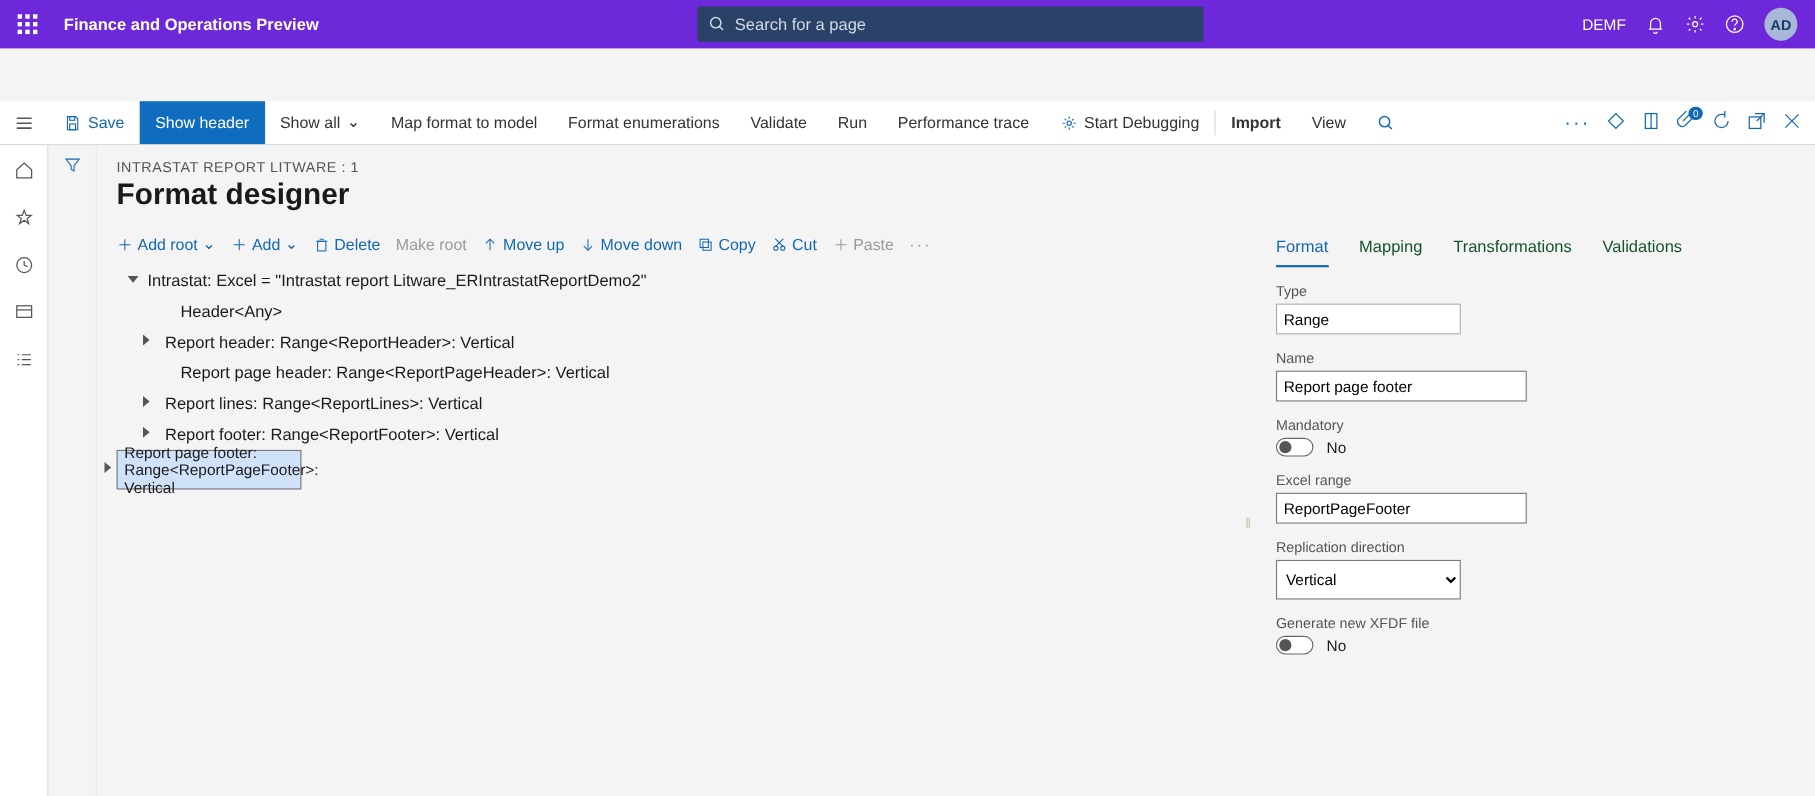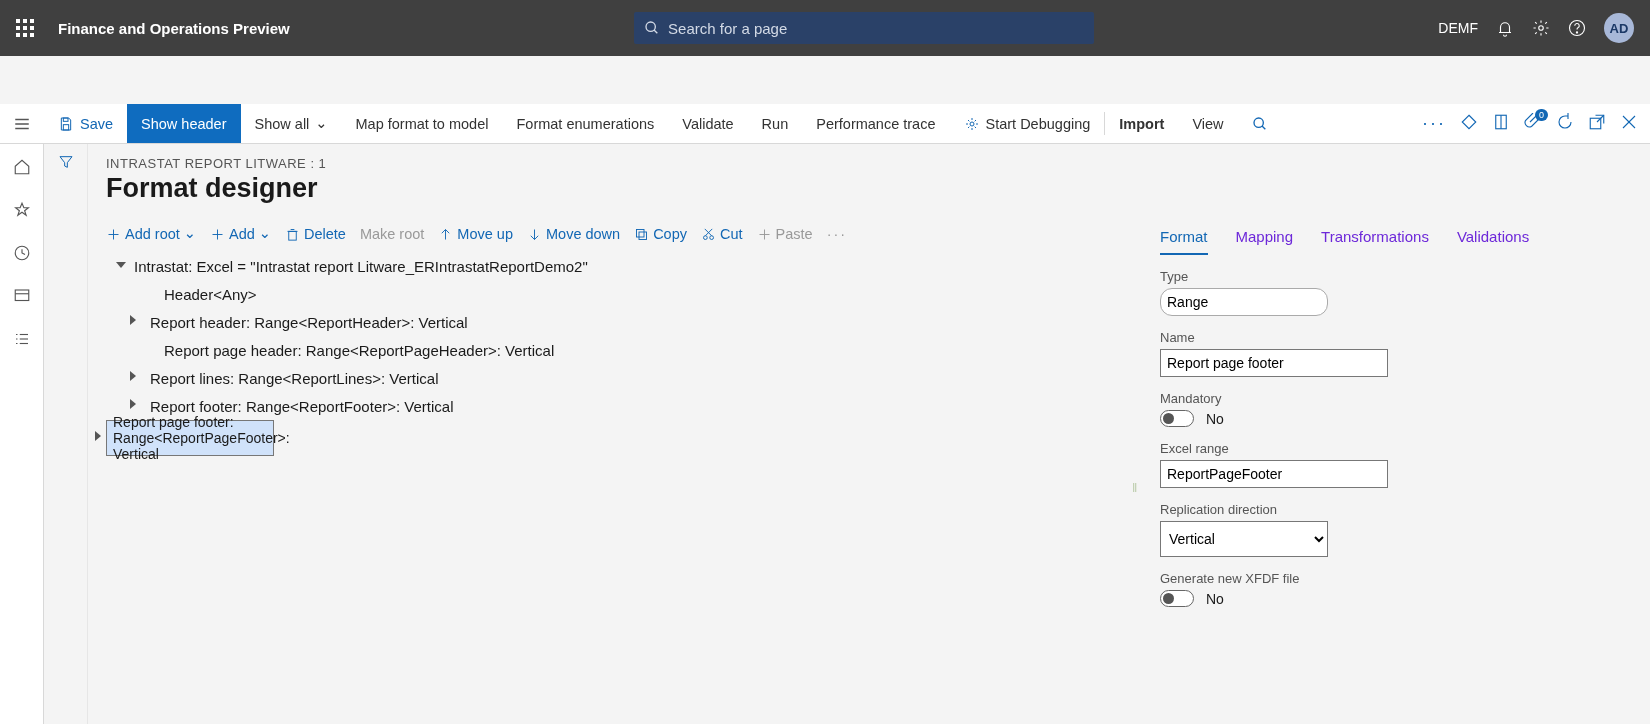--- a/index.html
+++ b/index.html
@@ -1,20 +1,20 @@
 <!DOCTYPE html>
 <html><head>
 <meta charset="utf-8">
 <style>
 * { box-sizing: border-box; margin: 0; padding: 0; font-family: "Segoe UI", Arial, sans-serif; }
 html, body { height: 100%; width: 100%; overflow: hidden; }
 body { display: flex; flex-direction: column; background: #f4f4f4; font-size: 14px; color: #1a1a1a; }
 
 
-.topbar { background: #404040; color: #fff; height: 56px; display: flex; align-items: center; padding: 0 8px; }
+.topbar { background: #6d28d9; color: #fff; height: 44px; display: flex; align-items: center; padding: 0 8px; }
 .topbar-left { display: flex; align-items: center; gap: 16px; }
 .waffle { width: 18px; height: 18px; display: grid; grid-template-columns: repeat(3,4px); grid-template-rows: repeat(3,4px); gap: 3px; margin: 0 8px; }
 .waffle span { background: #fff; width: 4px; height: 4px; }
 .topbar-title { font-size: 15px; font-weight: 600; }
 .topbar-center { flex: 1; display: flex; justify-content: center; }
 .search-wrap { background: #2a4168; display: flex; align-items: center; width: 460px; height: 32px; border-radius: 2px; padding: 0 10px; }
 .search-wrap svg { width: 16px; height: 16px; fill: none; stroke: #d3dae6; stroke-width: 2; }
 .search-wrap input { background: transparent; border: none; outline: none; color: #d3dae6; font-size: 15px; margin-left: 8px; flex: 1; }
 .search-wrap input::placeholder { color: #d3dae6; }
 .topbar-right { display: flex; align-items: center; gap: 18px; padding-right: 8px; }
@@ -64,26 +64,26 @@
 .tree-row { display: flex; align-items: center; height: 28px; padding-left: 0; }
 .tree-row .twisty { width: 14px; height: 14px; margin-right: 6px; display: inline-flex; justify-content: center; color: #555; }
 .tree-row .twisty svg { width: 10px; height: 10px; fill: currentColor; }
 .tree-row.sel { background: #d0e2fa; }
 .indent1 { padding-left: 8px; }
 .indent2 { padding-left: 38px; }
 
 
 .proppanel { width: 510px; padding: 0 30px 0 20px; position: relative; }
 .tabstrip { display: flex; gap: 28px; border-bottom: none; margin-bottom: 14px; }
-.tab { padding: 6px 0 8px 0; font-size: 15px; color: #6d28d9; cursor: pointer; }
+.tab { padding: 6px 0 8px 0; font-size: 15px; color: #14532d; cursor: pointer; }
 .tab.active { color: #1267b4; border-bottom: 2px solid #1267b4; }
 .field { margin-bottom: 14px; }
 .field label { display: block; font-size: 13px; color: #555; margin-bottom: 4px; }
 .txt { height: 28px; border: 1px solid #777; padding: 0 6px; font-size: 14px; background: #fff; }
-.txt.ro { border-color: #aaa; border-radius: 12px; }
+.txt.ro { border-color: #aaa; }
 .txt.w160 { width: 168px; }
 .txt.w220 { width: 228px; }
 .sel { height: 36px; width: 168px; border: 1px solid #777; font-size: 14px; padding: 0 4px; background: #fff; }
 .toggle-row { display: flex; align-items: center; gap: 12px; margin-top: 4px; }
 .toggle { width: 34px; height: 17px; border: 1px solid #666; border-radius: 10px; position: relative; background: #fff; }
 .toggle::after { content: ""; position: absolute; left: 2px; top: 2px; width: 11px; height: 11px; border-radius: 50%; background: #555; }
 .vgrip { position: absolute; left: -8px; top: 258px; color: #bca; font-size: 13px; letter-spacing: 1px; }
 .chev-down { display: inline-block; transform: translateY(-1px); }
 </style>
 </head>

